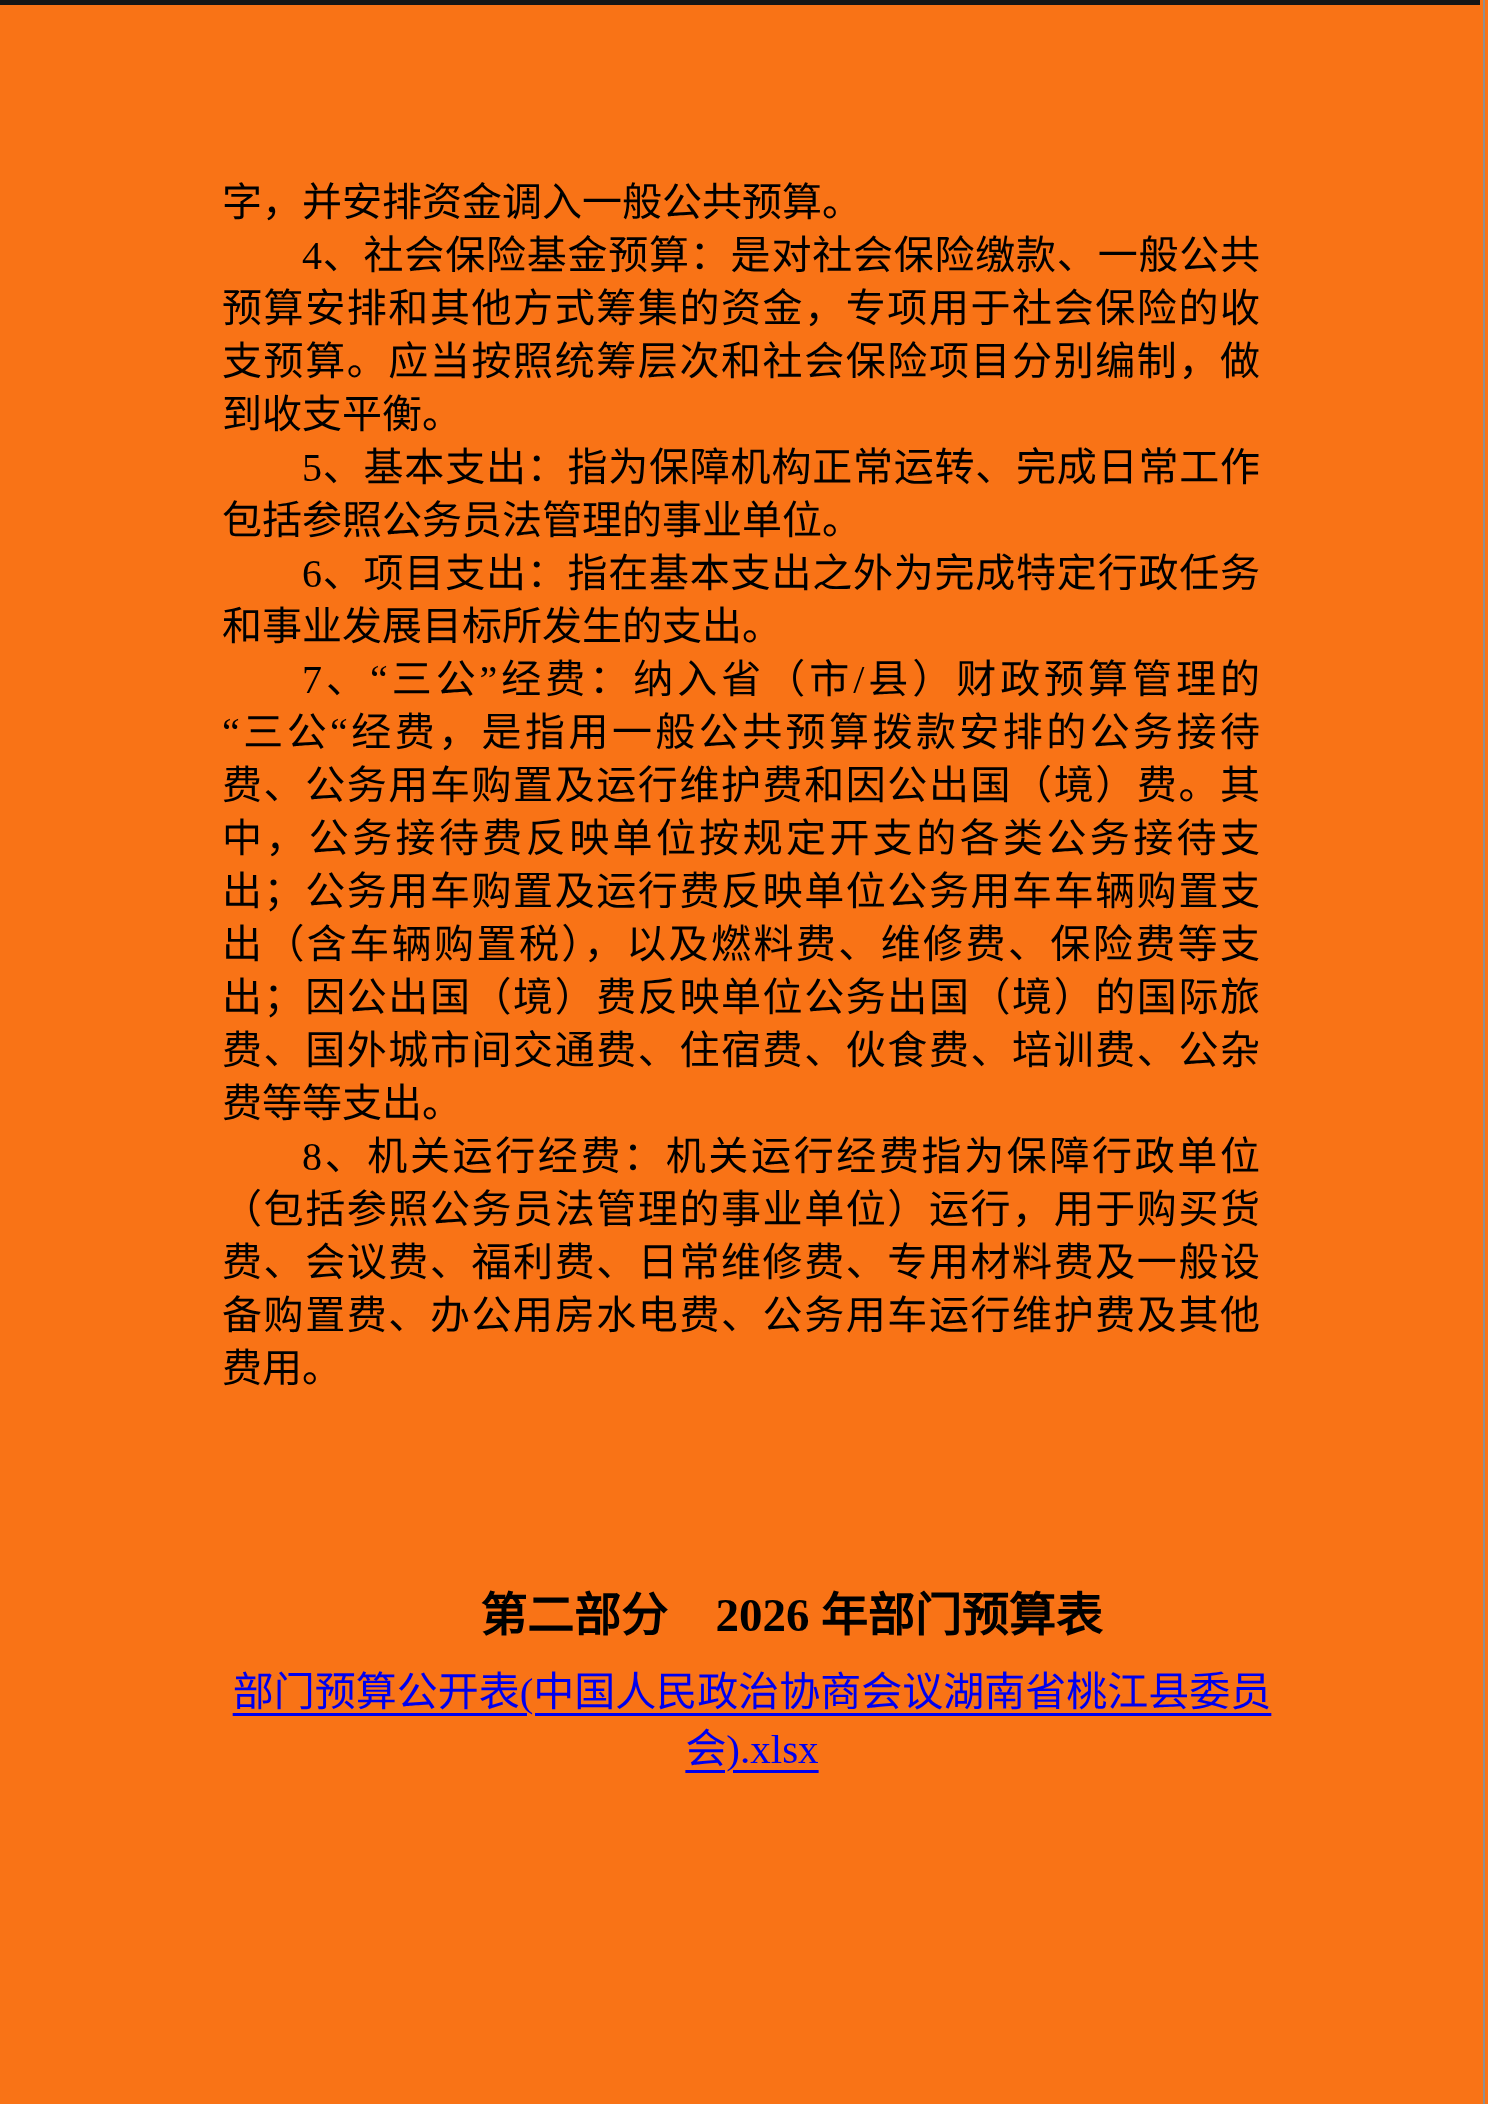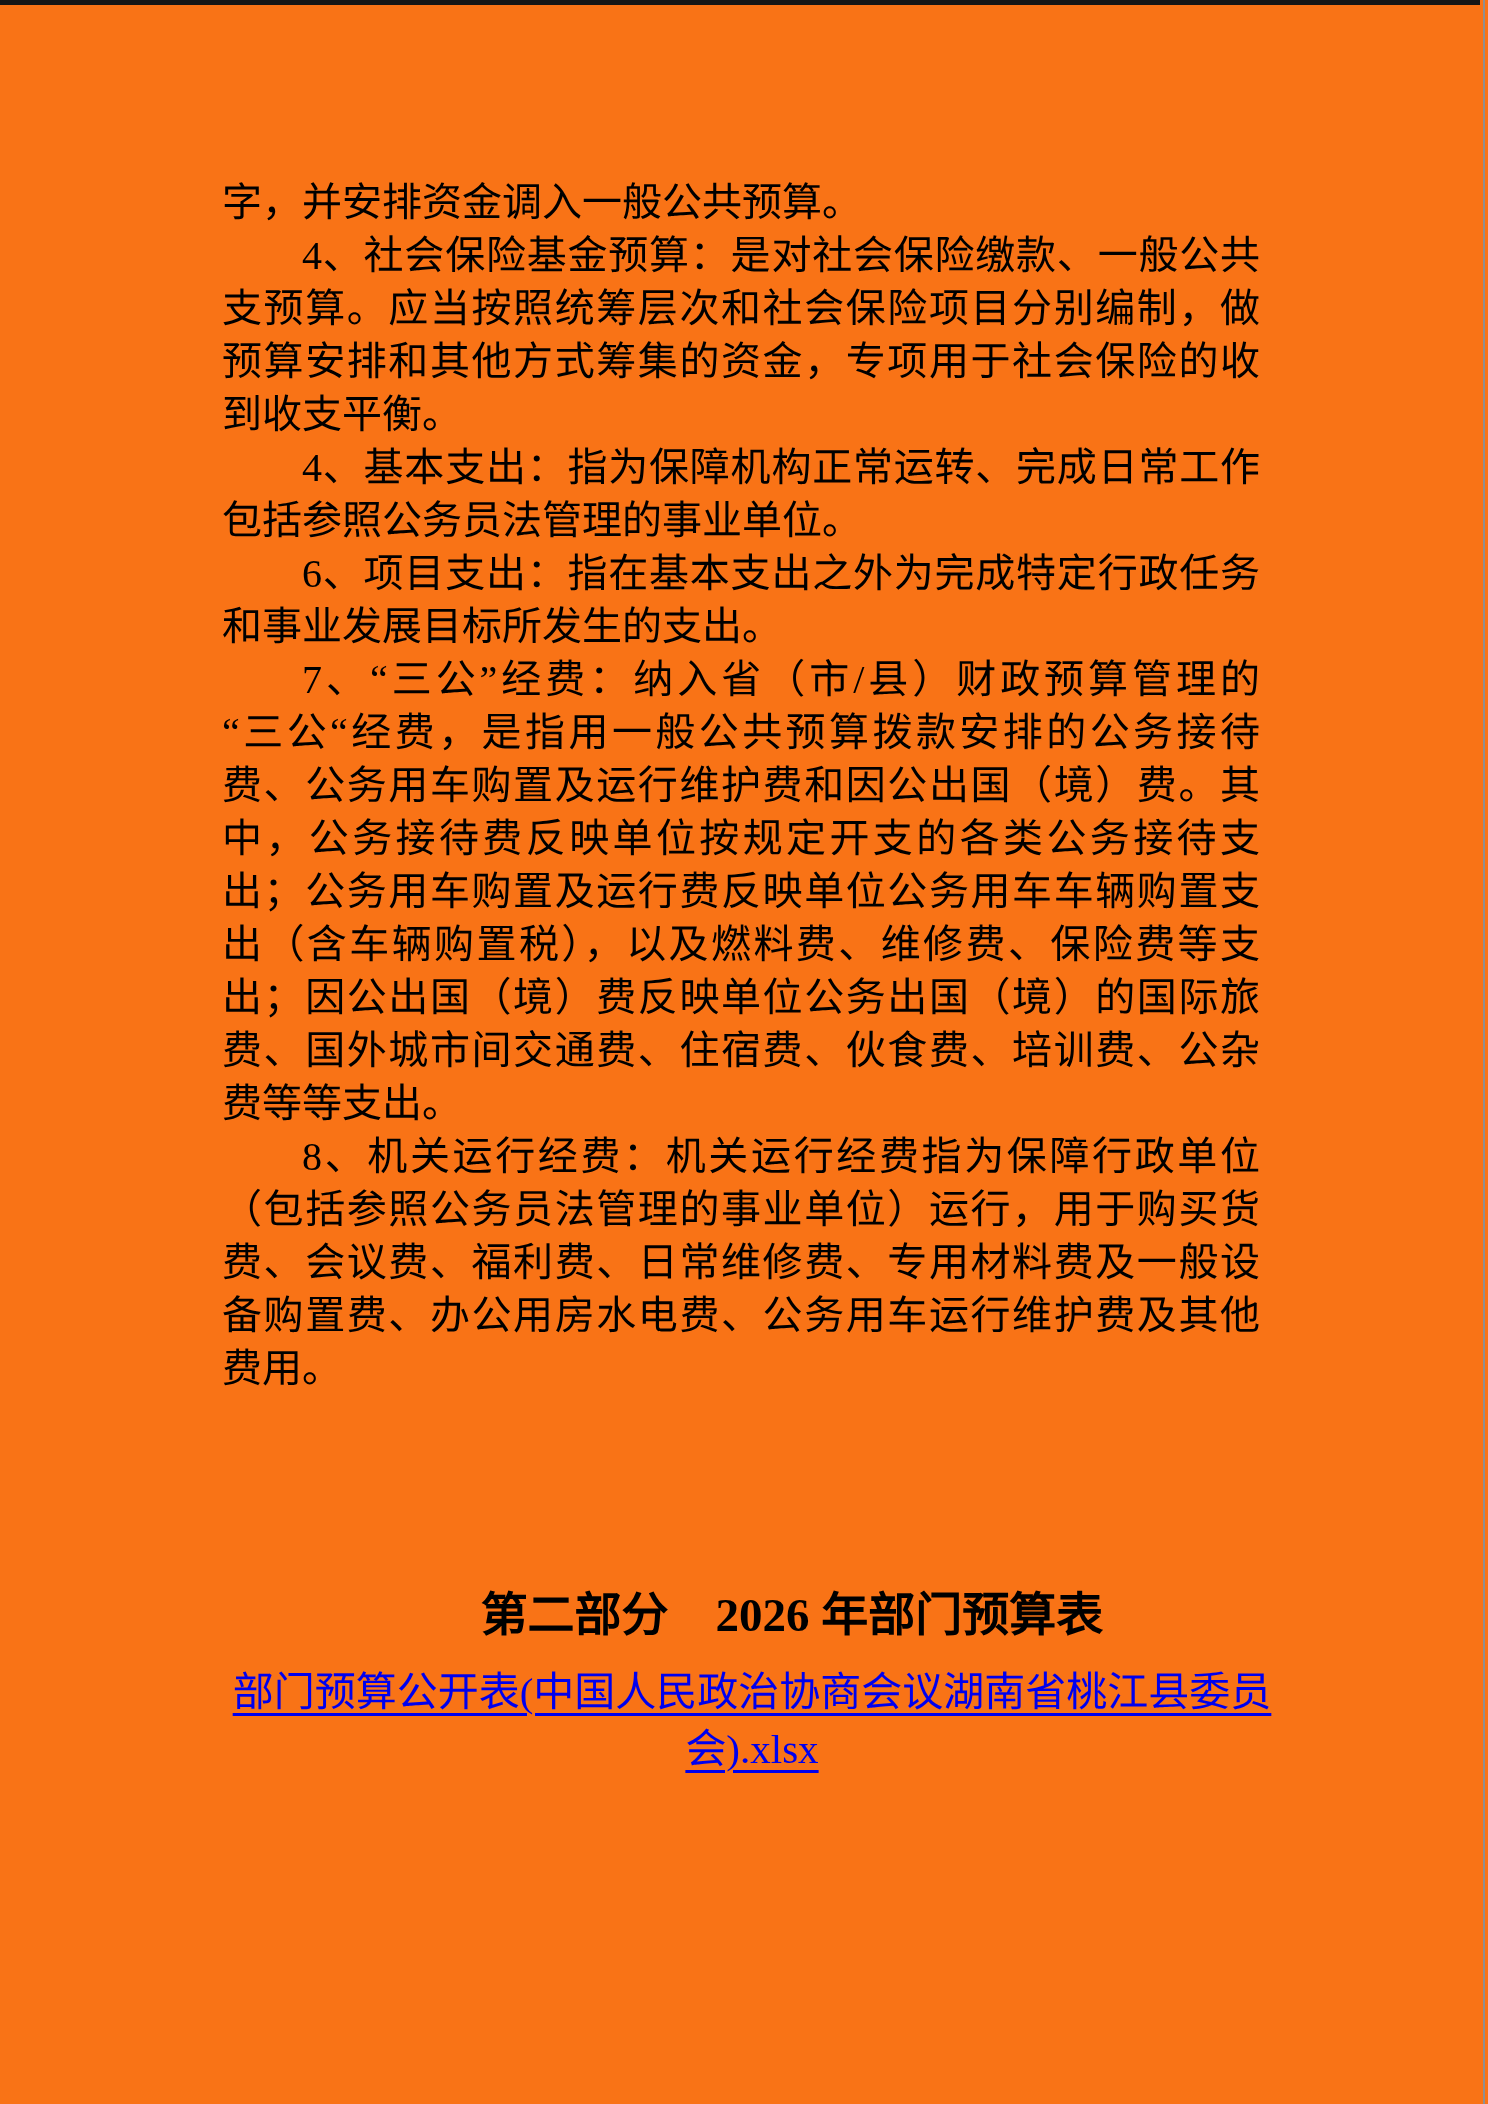--- a/index.html
+++ b/index.html
@@ -91,24 +91,24 @@
 </head>
 <body>
 
 <div class="page">
   <div class="top-edge"></div>
   <div class="right-edge"></div>
 
   <div class="doc" id="doc-body">
       <div class="line last">字，并安排资金调入一般公共预算。</div>
       <div class="line indent">4、社会保险基金预算：是对社会保险缴款、一般公共</div>
+      <div class="line">预算安排和其他方式筹集的资金，专项用于社会保险的收</div>
       <div class="line">支预算。应当按照统筹层次和社会保险项目分别编制，做</div>
-      <div class="line">预算安排和其他方式筹集的资金，专项用于社会保险的收</div>
       <div class="line last">到收支平衡。</div>
-      <div class="line indent">4、基本支出：指为保障机构正常运转、完成日常工作</div>
+      <div class="line indent">5、基本支出：指为保障机构正常运转、完成日常工作</div>
       <div class="line last">包括参照公务员法管理的事业单位。</div>
       <div class="line indent">6、项目支出：指在基本支出之外为完成特定行政任务</div>
       <div class="line last">和事业发展目标所发生的支出。</div>
       <div class="line indent">7、“三公”经费：纳入省（市/县）财政预算管理的</div>
       <div class="line">“三公“经费，是指用一般公共预算拨款安排的公务接待</div>
       <div class="line">费、公务用车购置及运行维护费和因公出国（境）费。其</div>
       <div class="line">中，公务接待费反映单位按规定开支的各类公务接待支</div>
       <div class="line">出；公务用车购置及运行费反映单位公务用车车辆购置支</div>
       <div class="line">出（含车辆购置税），以及燃料费、维修费、保险费等支</div>
       <div class="line">出；因公出国（境）费反映单位公务出国（境）的国际旅</div>

